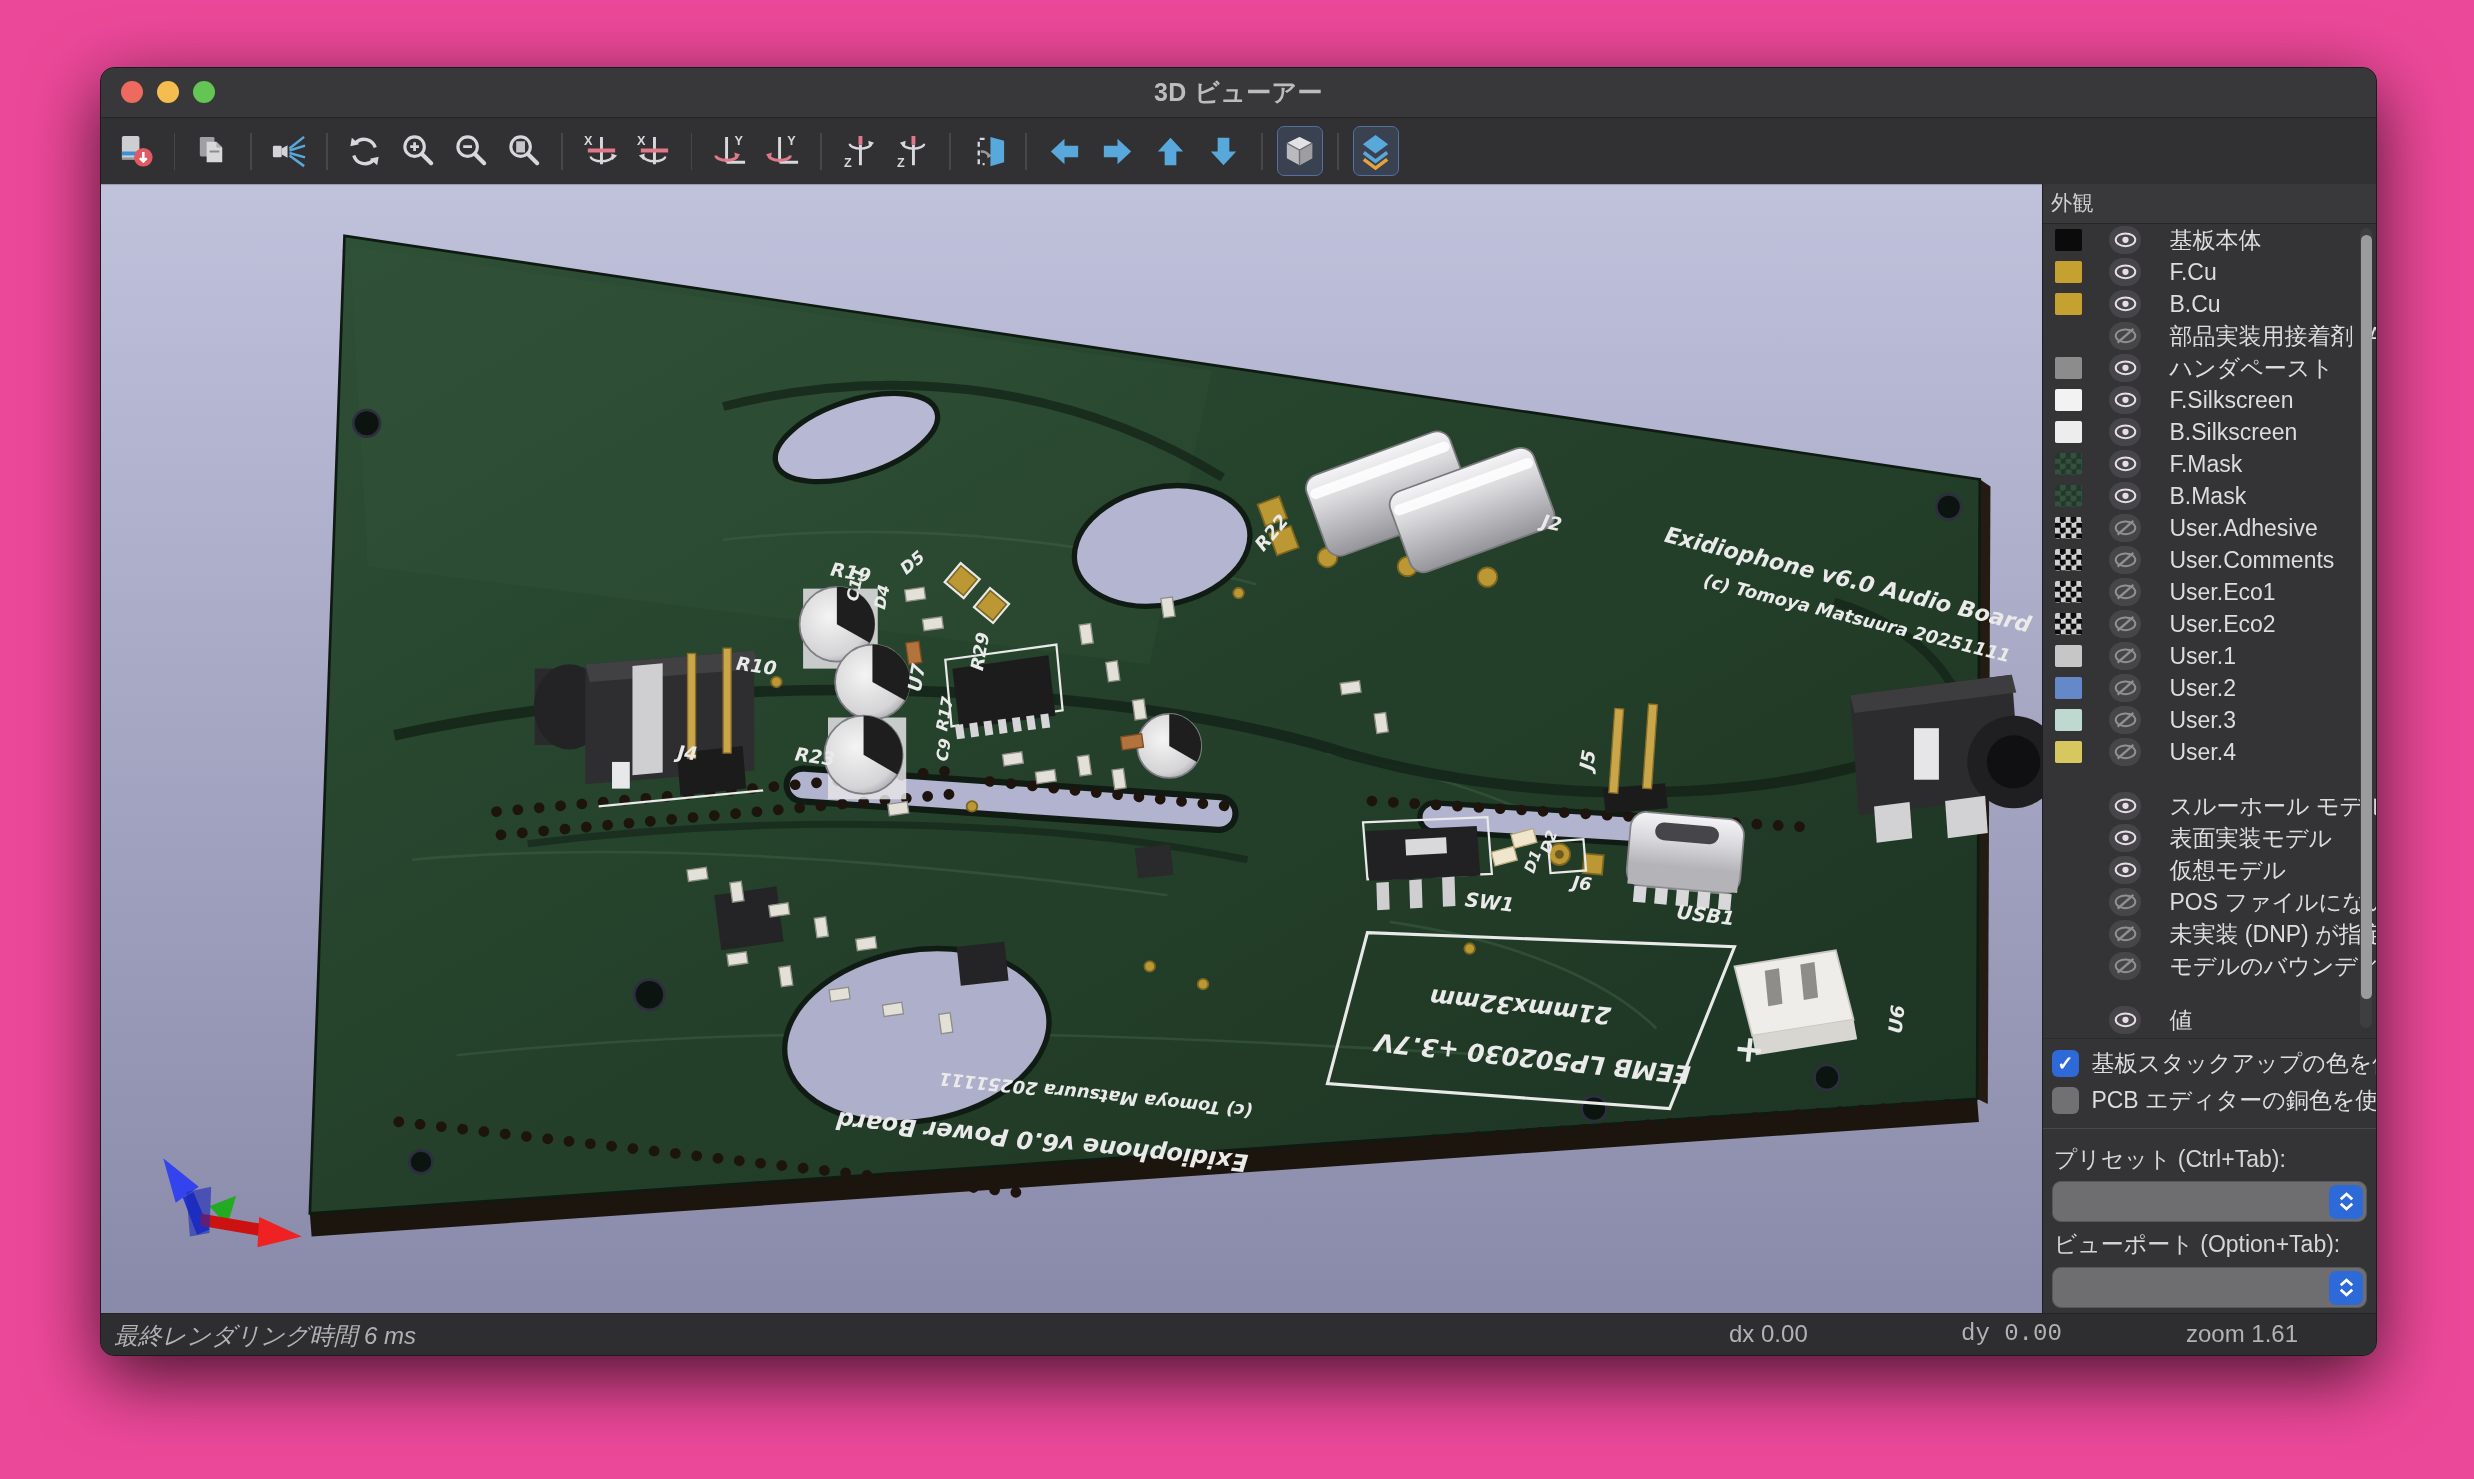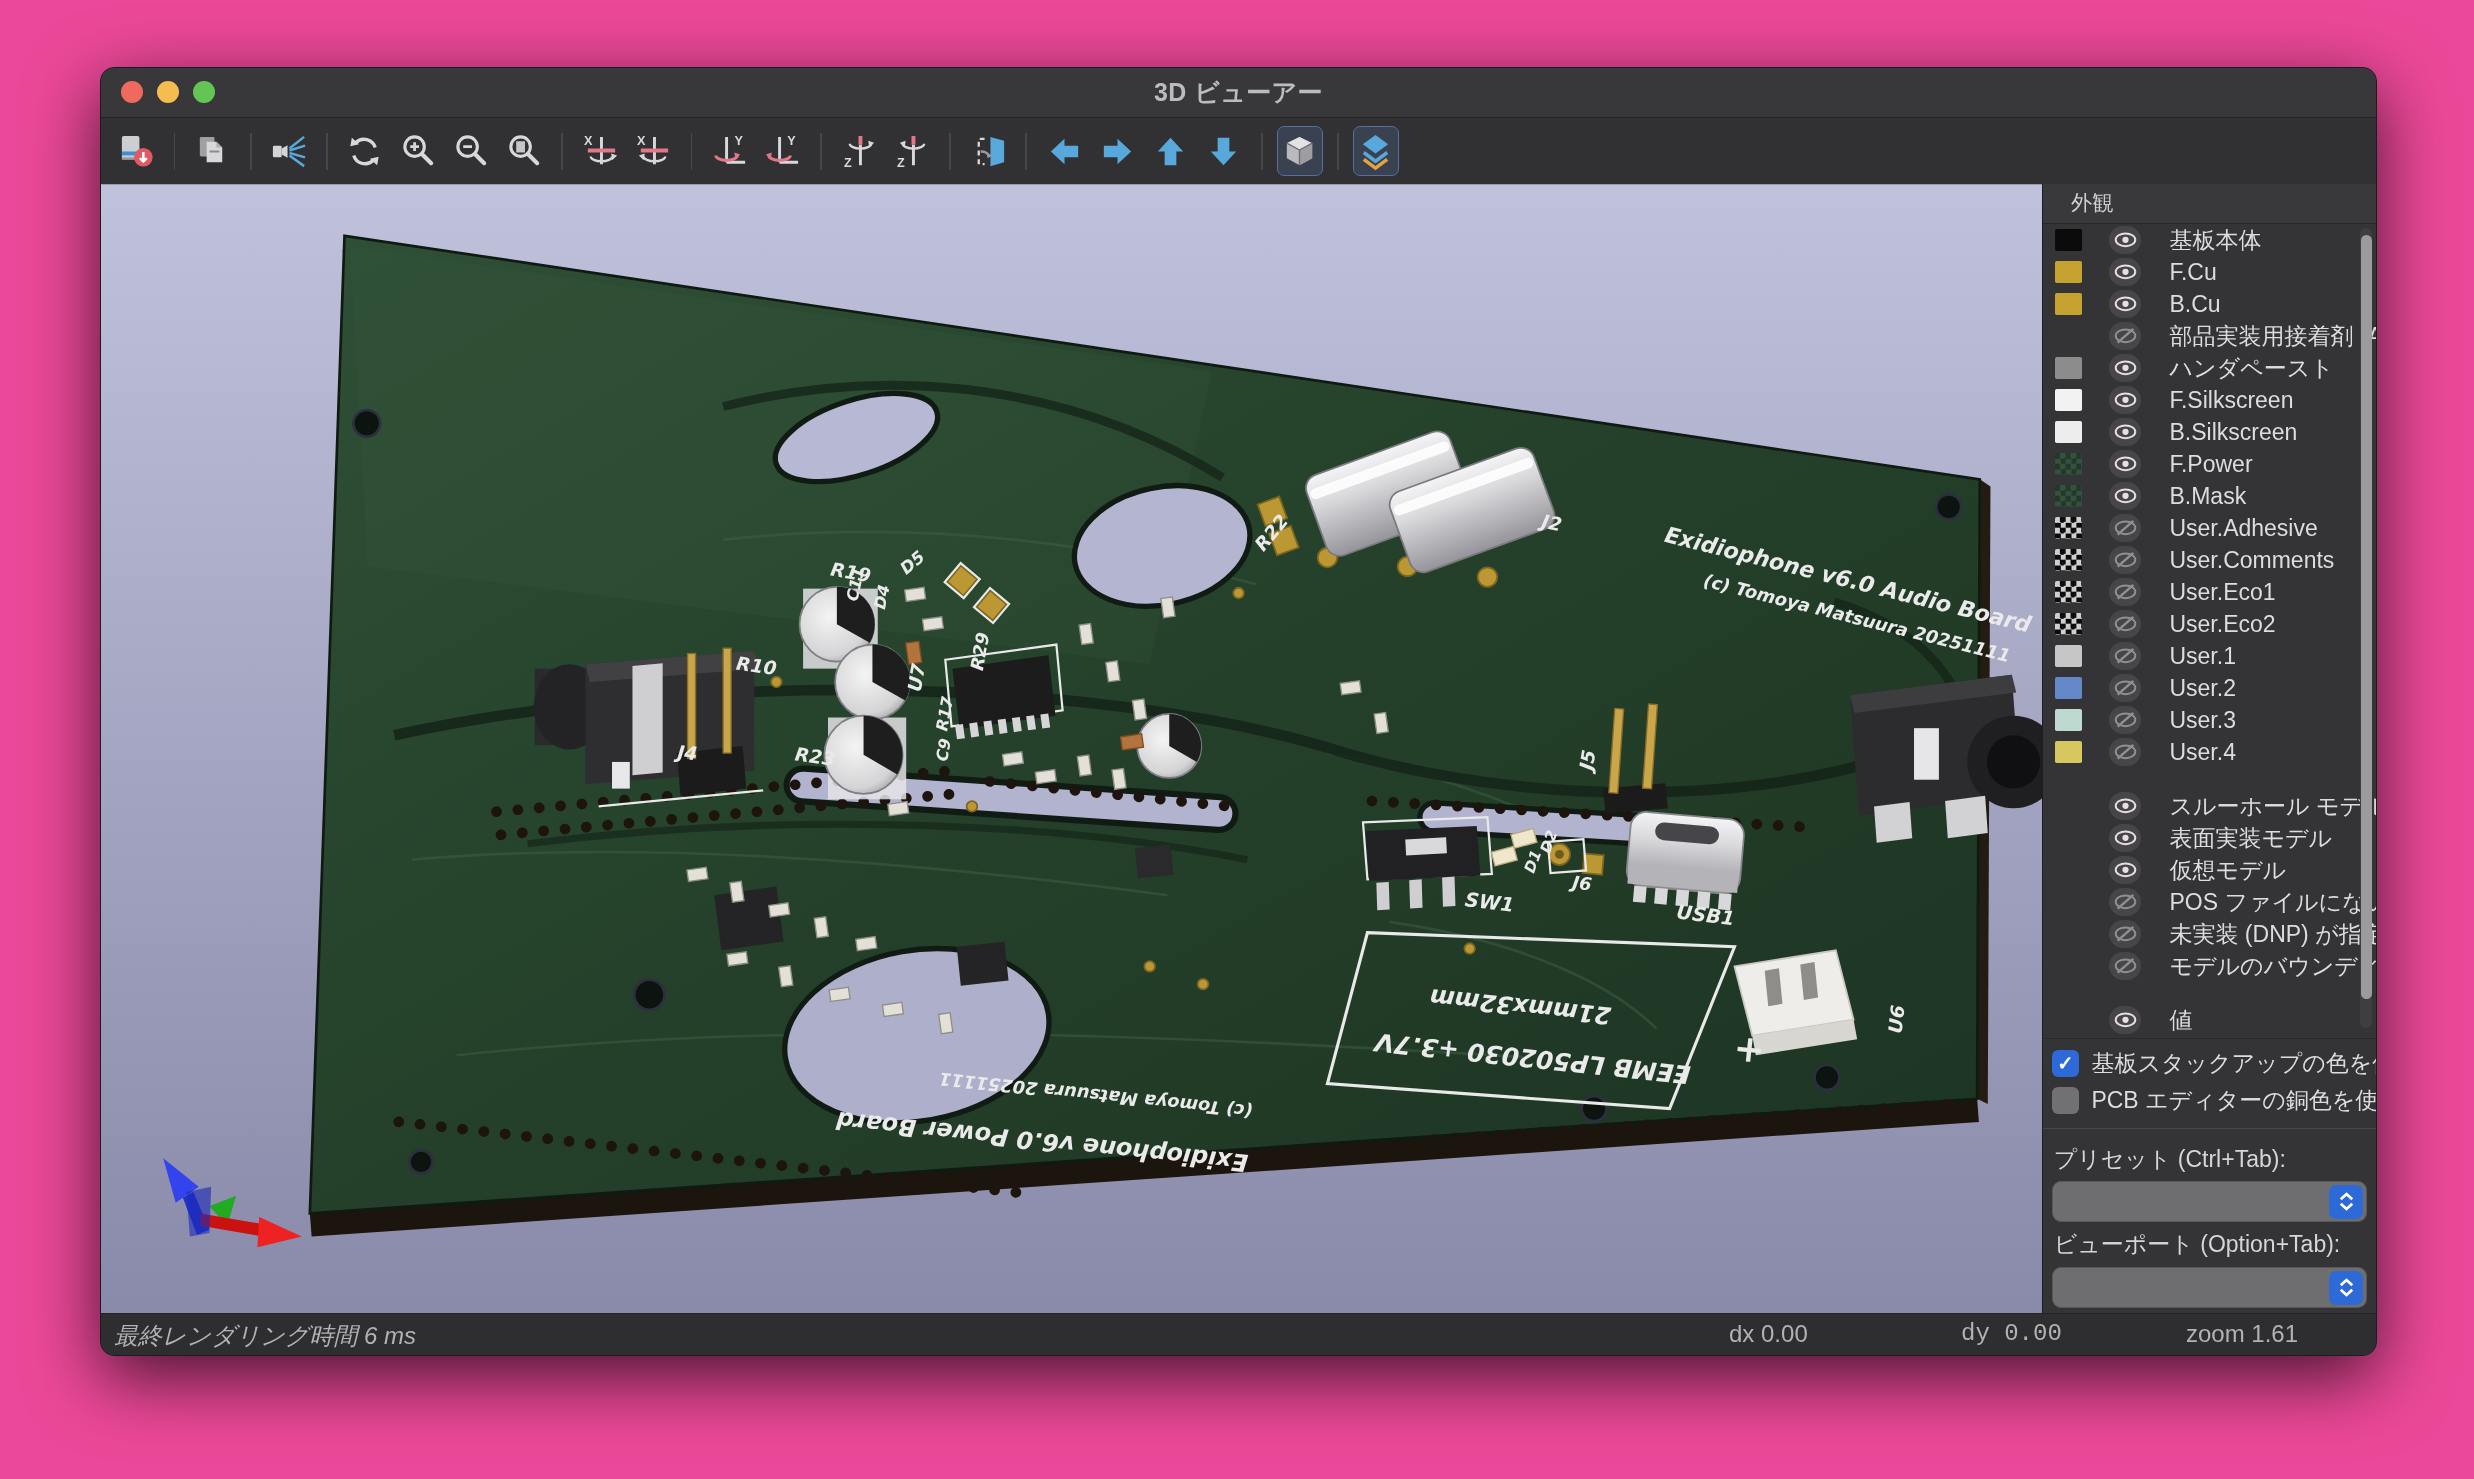--- a/index.html
+++ b/index.html
@@ -22,21 +22,21 @@
         background:transparent;border:1.8px solid transparent;}
   .tbtn svg{width:39px;height:39px;}
   .tbtn.active{background:#3a4150;border:1.8px solid #54719f;}
   .tsep{width:1.8px;height:37px;background:#47474a;margin:0 7.1px;}
   
   .content{position:absolute;left:0;top:116px;right:0;bottom:41px;display:flex;}
   .viewport{position:relative;width:1941px;height:100%;}
   .viewport svg{display:block;}
   
   .panel{position:relative;width:333px;height:100%;background:#343436;border-left:1.8px solid #1e1e20;}
-  .panel-header{height:39px;line-height:39px;padding-left:28px;color:#cfcfd1;font-size:21.3px;
+  .panel-header{height:39px;line-height:39px;padding-left:8px;color:#cfcfd1;font-size:21.3px;
                 background:#39393b;border-bottom:0.9px solid #272729;}
   .layerlist{position:absolute;left:0;top:40px;width:100%;height:814px;overflow:hidden;
              border-bottom:0.9px solid #2a2a2c;}
   .lrow{display:flex;align-items:center;height:32px;white-space:nowrap;overflow:hidden;gap:16px;}
   .lgap{height:22px;}
   .sw{flex:0 0 27px;height:22px;margin-left:12.4px;border-radius:1.8px;}
   .sw.hidden-sw{visibility:hidden;}
   .checker-bw{background:repeating-conic-gradient(#0c0c0c 0% 25%,#cfcfcf 0% 50%) 0 0/10.7px 10.7px;}
   .checker-green{background:repeating-conic-gradient(#35503f 0% 25%,#223829 0% 50%) 0 0/10.7px 10.7px;}
   .eyec{flex:0 0 32px;height:28.4px;margin-left:10.7px;border-radius:14.2px;background:#464648;
@@ -612,21 +612,21 @@
               <span class="lname">B.Silkscreen</span>
             </div>
             <div class="lrow">
               <span class="sw checker-green"></span>
               <span class="eyec">
                 <svg viewBox="0 0 26 20">
                   <ellipse cx="13" cy="10" rx="10" ry="6.5" fill="none" stroke="#e8dde6" stroke-width="2"></ellipse>
                   <circle cx="13" cy="10" r="3.2" fill="#e8dde6"></circle>
                 </svg>
               </span>
-              <span class="lname">F.Power</span>
+              <span class="lname">F.Mask</span>
             </div>
             <div class="lrow">
               <span class="sw checker-green"></span>
               <span class="eyec">
                 <svg viewBox="0 0 26 20">
                   <ellipse cx="13" cy="10" rx="10" ry="6.5" fill="none" stroke="#e8dde6" stroke-width="2"></ellipse>
                   <circle cx="13" cy="10" r="3.2" fill="#e8dde6"></circle>
                 </svg>
               </span>
               <span class="lname">B.Mask</span>

